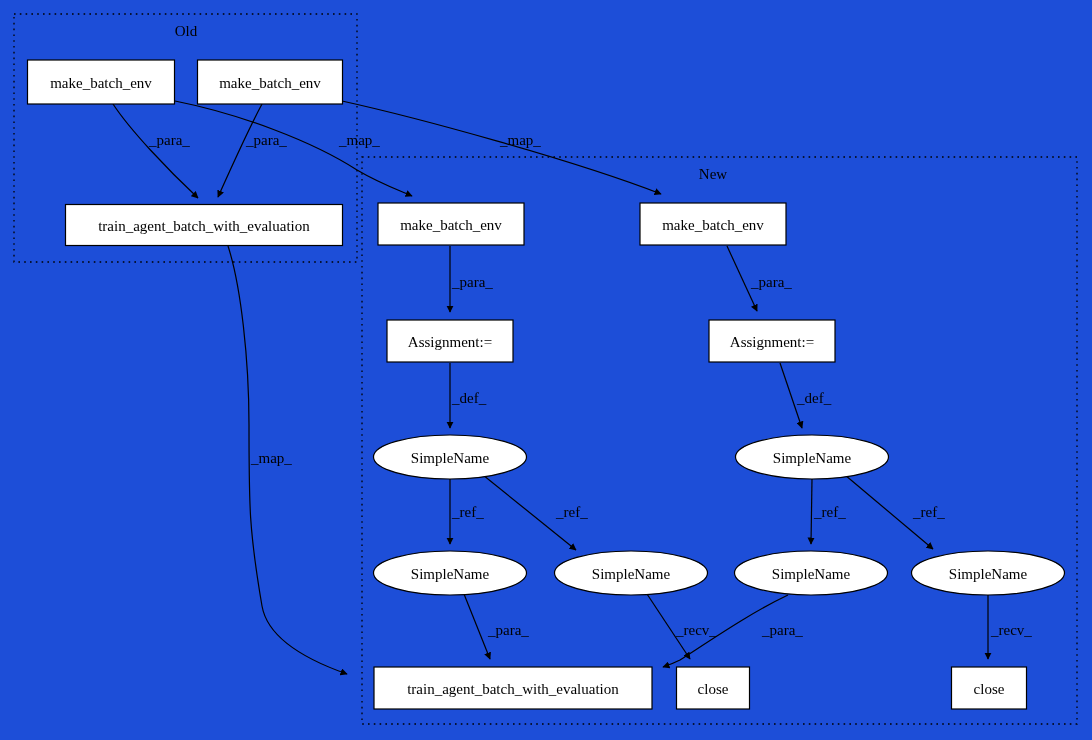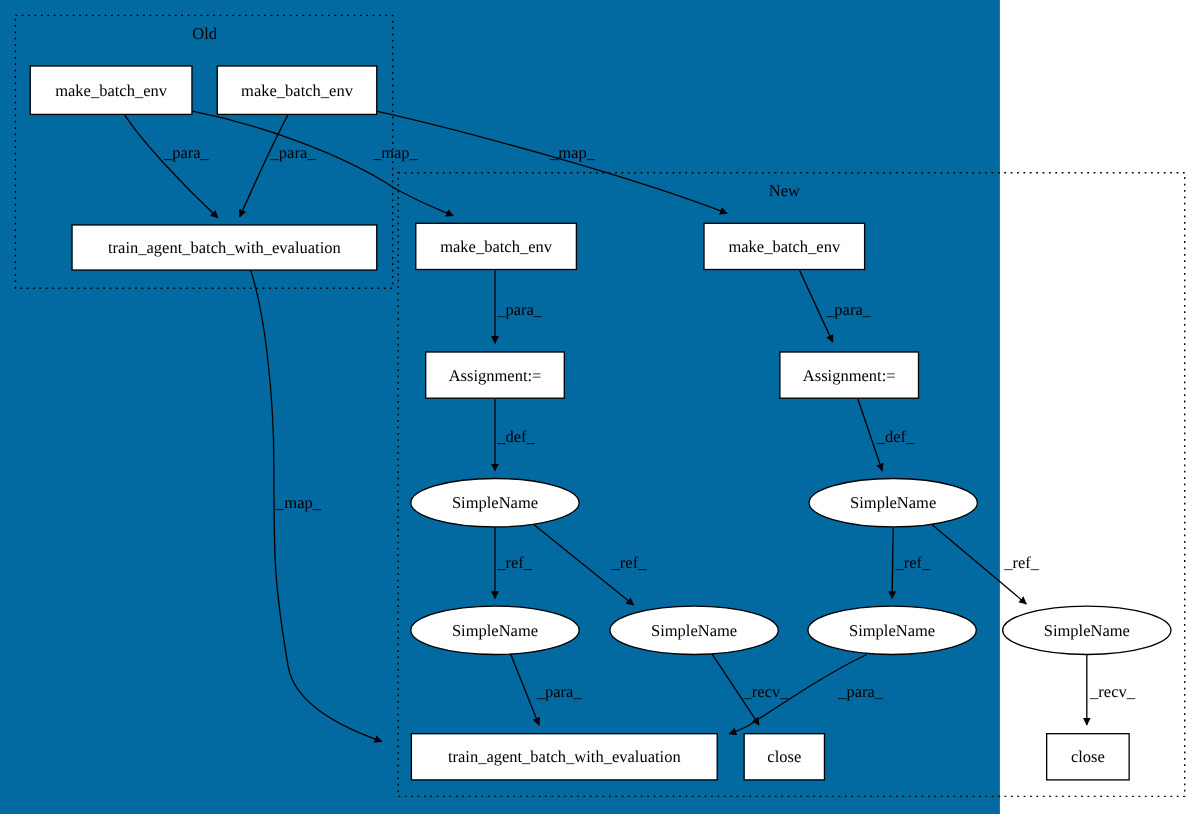--- a/index.html
+++ b/index.html
@@ -2,23 +2,23 @@
 <html><head>
 <meta charset="utf-8">
 <style>
   html, body {
     margin: 0;
     padding: 0;
     background: #ffffff;
   }
   #canvas {
     position: relative;
-    width: 909px;
+    width: 1092px;
     height: 740px;
-    background: #0369a1;
+    background: #1d4ed8;
     font-family: "Liberation Serif", "DejaVu Serif", serif;
   }
   svg { display: block; }
   .node-shape {
     fill: #ffffff;
     stroke: #000000;
     stroke-width: 1.2;
   }
   .node-label {
     font-family: "Liberation Serif", "DejaVu Serif", serif;

